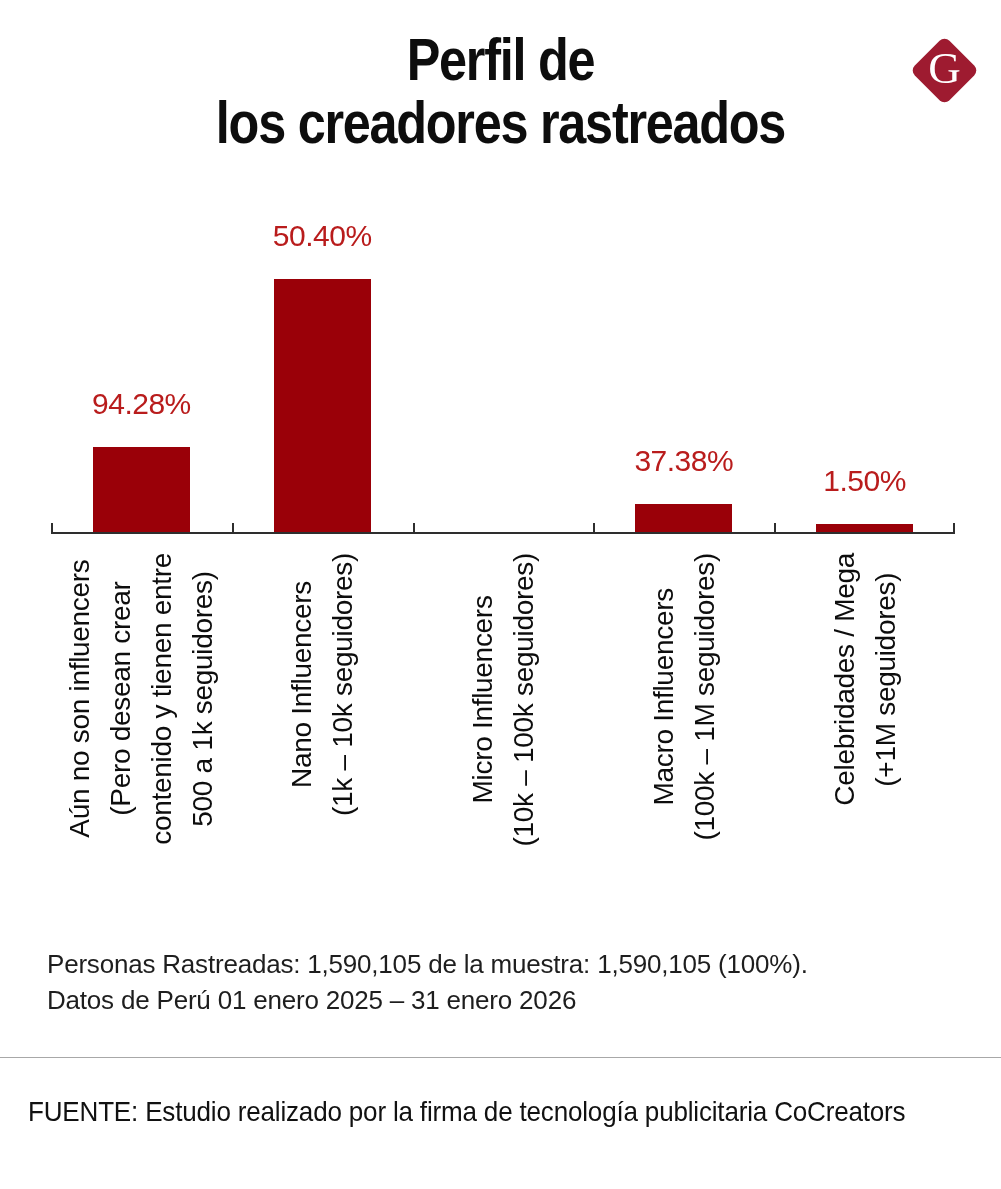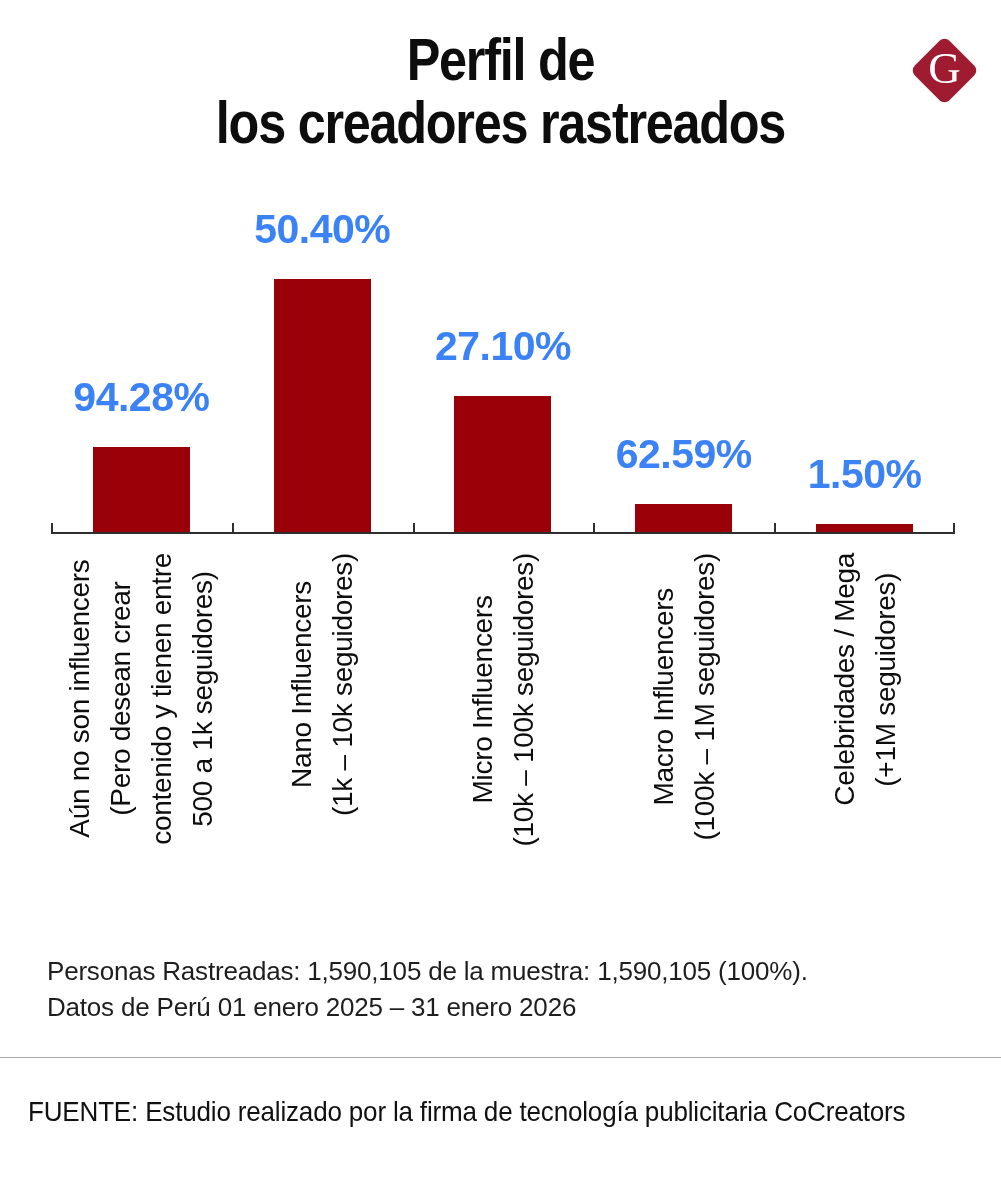--- a/index.html
+++ b/index.html
@@ -73,24 +73,24 @@
     height: 9px;
     background: #2e2e2e;
   }
   .bar-group { position: absolute; top: 0; height: 100%; }
   .bar { position: absolute; bottom: 2px; }
   .bar-value {
     position: absolute;
     left: 0;
     width: 100%;
     text-align: center;
-    font-weight: bold;
-    font-size: 41px;
+    font-weight: normal;
+    font-size: 30px;
     letter-spacing: -0.5px;
-    color: #3b82f6;
+    color: #b91c1c;
     white-space: nowrap;
   }
 
   
   .xlabels {
     position: absolute;
     left: 51px;
     top: 553px;
     width: 904px;
     height: 352px;
@@ -116,21 +116,20 @@
 
   
   .note {
     position: absolute;
     left: 47px;
     top: 946px;
     font-size: 26px;
     line-height: 36px;
     color: #1e1e1e;
     letter-spacing: -0.2px;
-    margin-top: 7px;
   }
 
   
   .divider {
     position: absolute;
     left: 0;
     top: 1057px;
     width: 1001px;
     height: 1px;
   }
@@ -163,27 +162,23 @@
   <div class="plot-area" id="plot-area">
     <div class="axis-line" id="axis-line" style="background: rgb(46, 46, 46);"></div>
   <div class="bar-group" style="left: 0px; width: 180.8px;">
         <div class="bar" style="left: 41.9px; width: 97px; height: 85px; background: rgb(154, 0, 8);"></div>
         <div class="bar-value" style="bottom: 113px;">94.28%</div>
       </div>
       <div class="bar-group" style="left: 180.8px; width: 180.8px;">
         <div class="bar" style="left: 41.9px; width: 97px; height: 253px; background: rgb(154, 0, 8);"></div>
         <div class="bar-value" style="bottom: 281px;">50.40%</div>
       </div>
-      <div class="bar-group" style="left: 361.6px; width: 180.8px;">
-        <div class="bar" style="left: 41.9px; width: 97px; height: 136px; background: rgb(154, 0, 8);"></div>
-        <div class="bar-value" style="bottom: 164px;">27.10%</div>
-      </div>
       <div class="bar-group" style="left: 542.4px; width: 180.8px;">
         <div class="bar" style="left: 41.9px; width: 97px; height: 28px; background: rgb(154, 0, 8);"></div>
-        <div class="bar-value" style="bottom: 56px;">62.59%</div>
+        <div class="bar-value" style="bottom: 56px;">37.38%</div>
       </div>
       <div class="bar-group" style="left: 723.2px; width: 180.8px;">
         <div class="bar" style="left: 41.9px; width: 97px; height: 8px; background: rgb(154, 0, 8);"></div>
         <div class="bar-value" style="bottom: 36px;">1.50%</div>
       </div>
       <div class="axis-tick" style="left: 0px; background: rgb(46, 46, 46);"></div>
       <div class="axis-tick" style="left: 181px; background: rgb(46, 46, 46);"></div>
       <div class="axis-tick" style="left: 362px; background: rgb(46, 46, 46);"></div>
       <div class="axis-tick" style="left: 542px; background: rgb(46, 46, 46);"></div>
       <div class="axis-tick" style="left: 723px; background: rgb(46, 46, 46);"></div>

